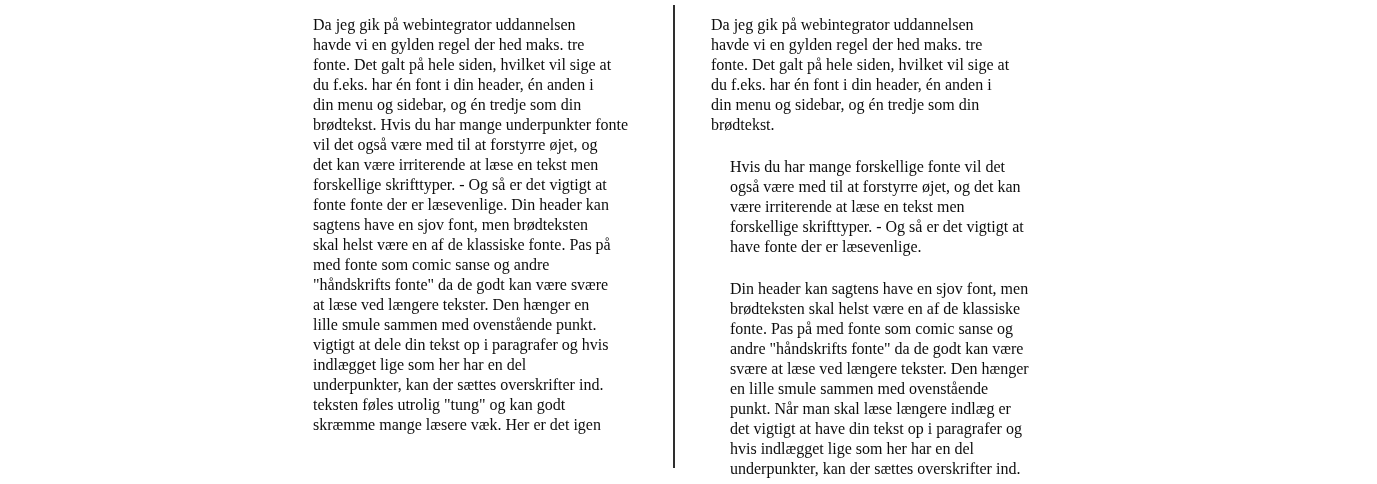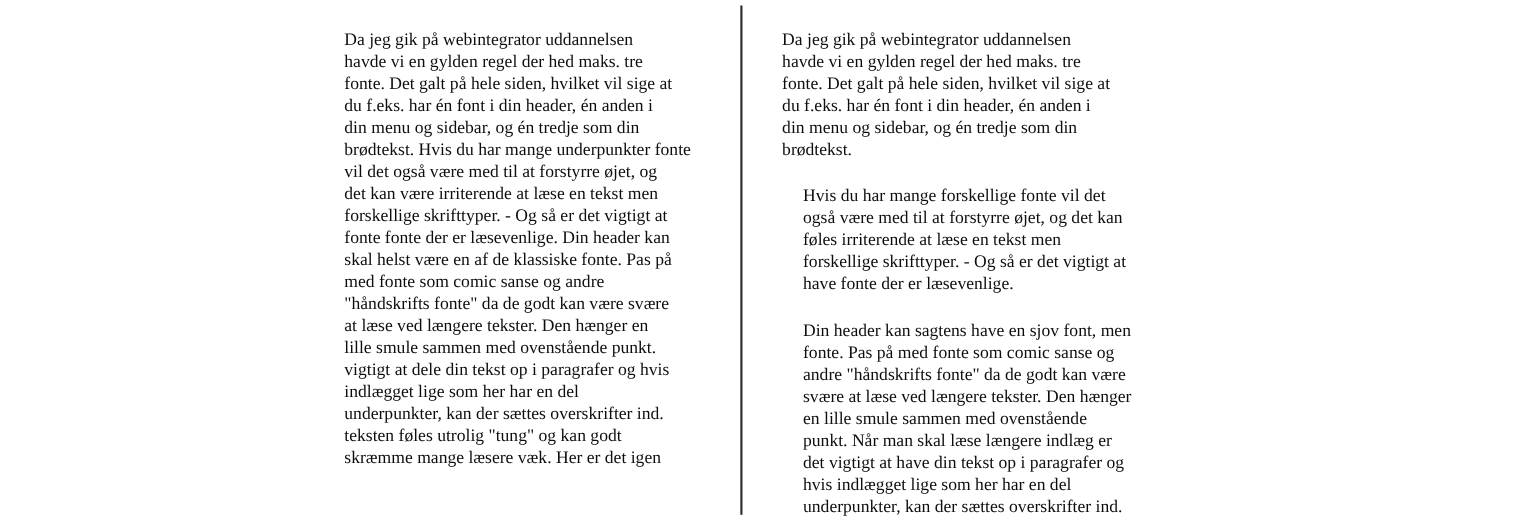--- a/index.html
+++ b/index.html
@@ -5,21 +5,21 @@
   * { margin: 0; padding: 0; box-sizing: border-box; }
   html, body { width: 1377px; height: 484px; }
   body {
     position: relative;
     background: #ffffff;
     overflow: hidden;
     font-family: "Liberation Serif", "DejaVu Serif", serif;
   }
   .text-column {
     position: absolute;
-    top: 27px;
+    top: 15px;
     width: 352px;
     color: #0d0d0d;
     font-size: 16px;
     line-height: 20px;
   }
   .text-column.left  { left: 313px; }
   .text-column.right { left: 711px; }
   .paragraph + .paragraph { margin-top: 22px; margin-left: 19px; }
   .text-line {
     height: 20px;
@@ -42,20 +42,21 @@
       <div class="text-line">Da jeg gik på webintegrator uddannelsen</div>
       <div class="text-line">havde vi en gylden regel der hed maks. tre</div>
       <div class="text-line">fonte. Det galt på hele siden, hvilket vil sige at</div>
       <div class="text-line">du f.eks. har én font i din header, én anden i</div>
       <div class="text-line">din menu og sidebar, og én tredje som din</div>
       <div class="text-line">brødtekst. Hvis du har mange underpunkter fonte</div>
       <div class="text-line">vil det også være med til at forstyrre øjet, og</div>
       <div class="text-line">det kan være irriterende at læse en tekst men</div>
       <div class="text-line">forskellige skrifttyper. - Og så er det vigtigt at</div>
       <div class="text-line">fonte fonte der er læsevenlige. Din header kan</div>
+      <div class="text-line">sagtens have en sjov font, men brødteksten</div>
       <div class="text-line">skal helst være en af de klassiske fonte. Pas på</div>
       <div class="text-line">med fonte som comic sanse og andre</div>
       <div class="text-line">"håndskrifts fonte" da de godt kan være svære</div>
       <div class="text-line">at læse ved længere tekster. Den hænger en</div>
       <div class="text-line">lille smule sammen med ovenstående punkt.</div>
       <div class="text-line">vigtigt at dele din tekst op i paragrafer og hvis</div>
       <div class="text-line">indlægget lige som her har en del</div>
       <div class="text-line">underpunkter, kan der sættes overskrifter ind.</div>
       <div class="text-line">teksten føles utrolig "tung" og kan godt</div>
       <div class="text-line">skræmme mange læsere væk. Her er det igen</div>
@@ -69,26 +70,27 @@
       <div class="text-line">Da jeg gik på webintegrator uddannelsen</div>
       <div class="text-line">havde vi en gylden regel der hed maks. tre</div>
       <div class="text-line">fonte. Det galt på hele siden, hvilket vil sige at</div>
       <div class="text-line">du f.eks. har én font i din header, én anden i</div>
       <div class="text-line">din menu og sidebar, og én tredje som din</div>
       <div class="text-line">brødtekst.</div>
     </div>
     <div class="paragraph">
       <div class="text-line">Hvis du har mange forskellige fonte vil det</div>
       <div class="text-line">også være med til at forstyrre øjet, og det kan</div>
-      <div class="text-line">føles irriterende at læse en tekst men</div>
+      <div class="text-line">være irriterende at læse en tekst men</div>
       <div class="text-line">forskellige skrifttyper. - Og så er det vigtigt at</div>
       <div class="text-line">have fonte der er læsevenlige.</div>
     </div>
     <div class="paragraph">
       <div class="text-line">Din header kan sagtens have en sjov font, men</div>
+      <div class="text-line">brødteksten skal helst være en af de klassiske</div>
       <div class="text-line">fonte. Pas på med fonte som comic sanse og</div>
       <div class="text-line">andre "håndskrifts fonte" da de godt kan være</div>
       <div class="text-line">svære at læse ved længere tekster. Den hænger</div>
       <div class="text-line">en lille smule sammen med ovenstående</div>
       <div class="text-line">punkt. Når man skal læse længere indlæg er</div>
       <div class="text-line">det vigtigt at have din tekst op i paragrafer og</div>
       <div class="text-line">hvis indlægget lige som her har en del</div>
       <div class="text-line">underpunkter, kan der sættes overskrifter ind.</div>
     </div>
   </div>

